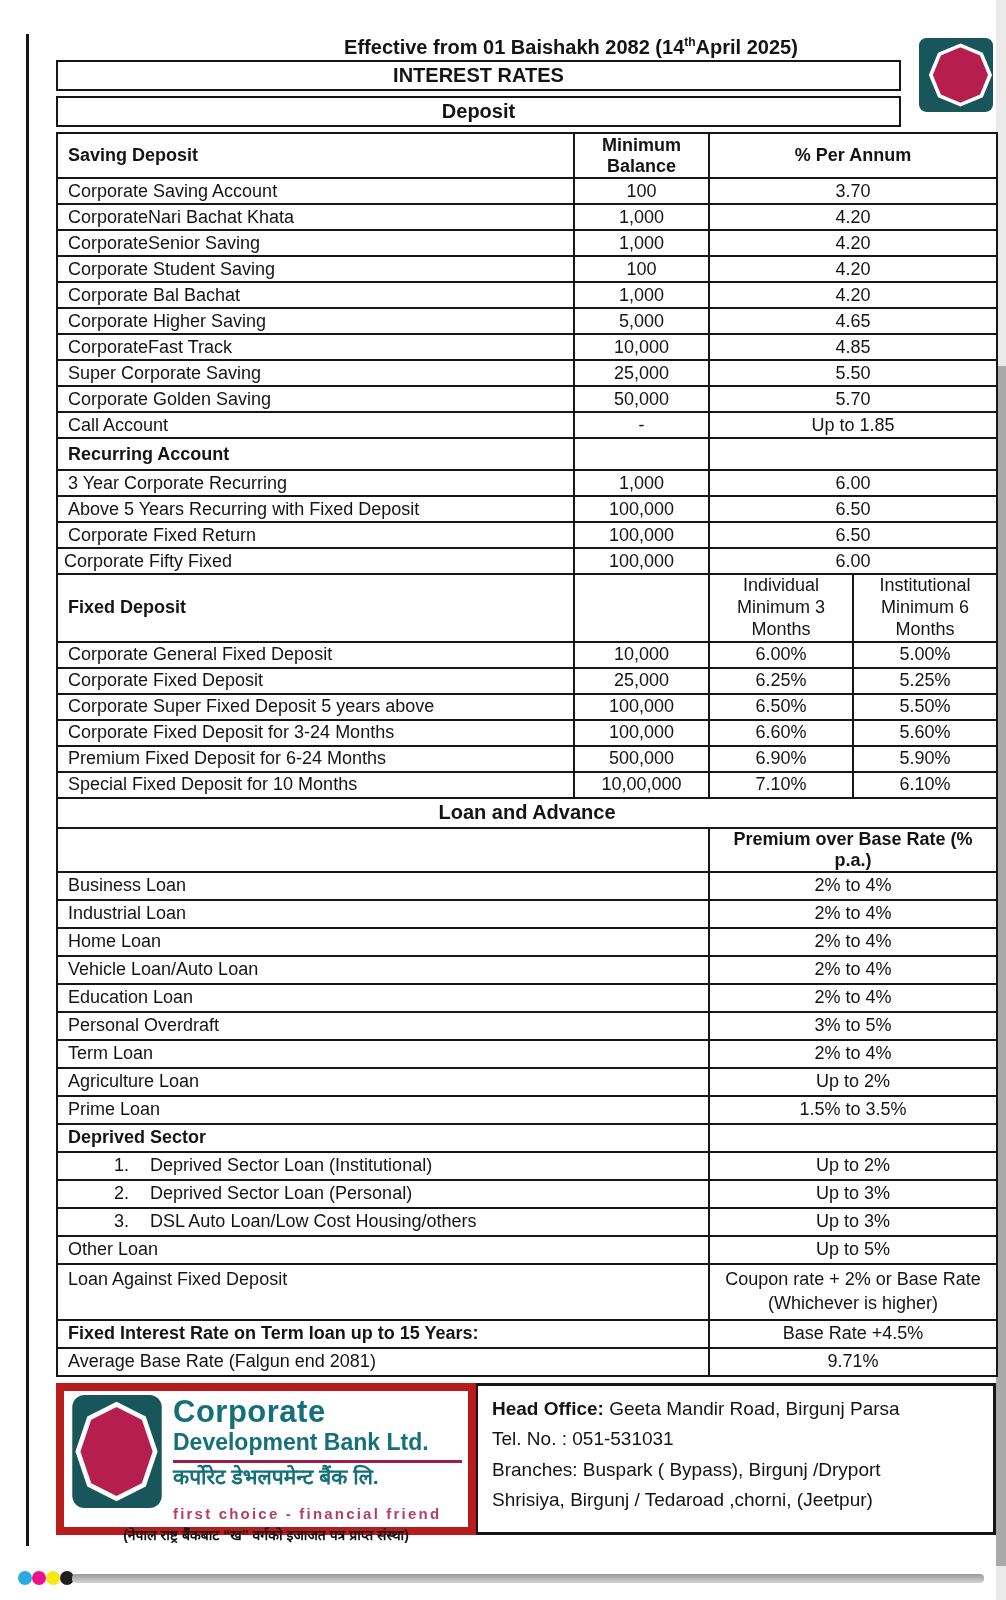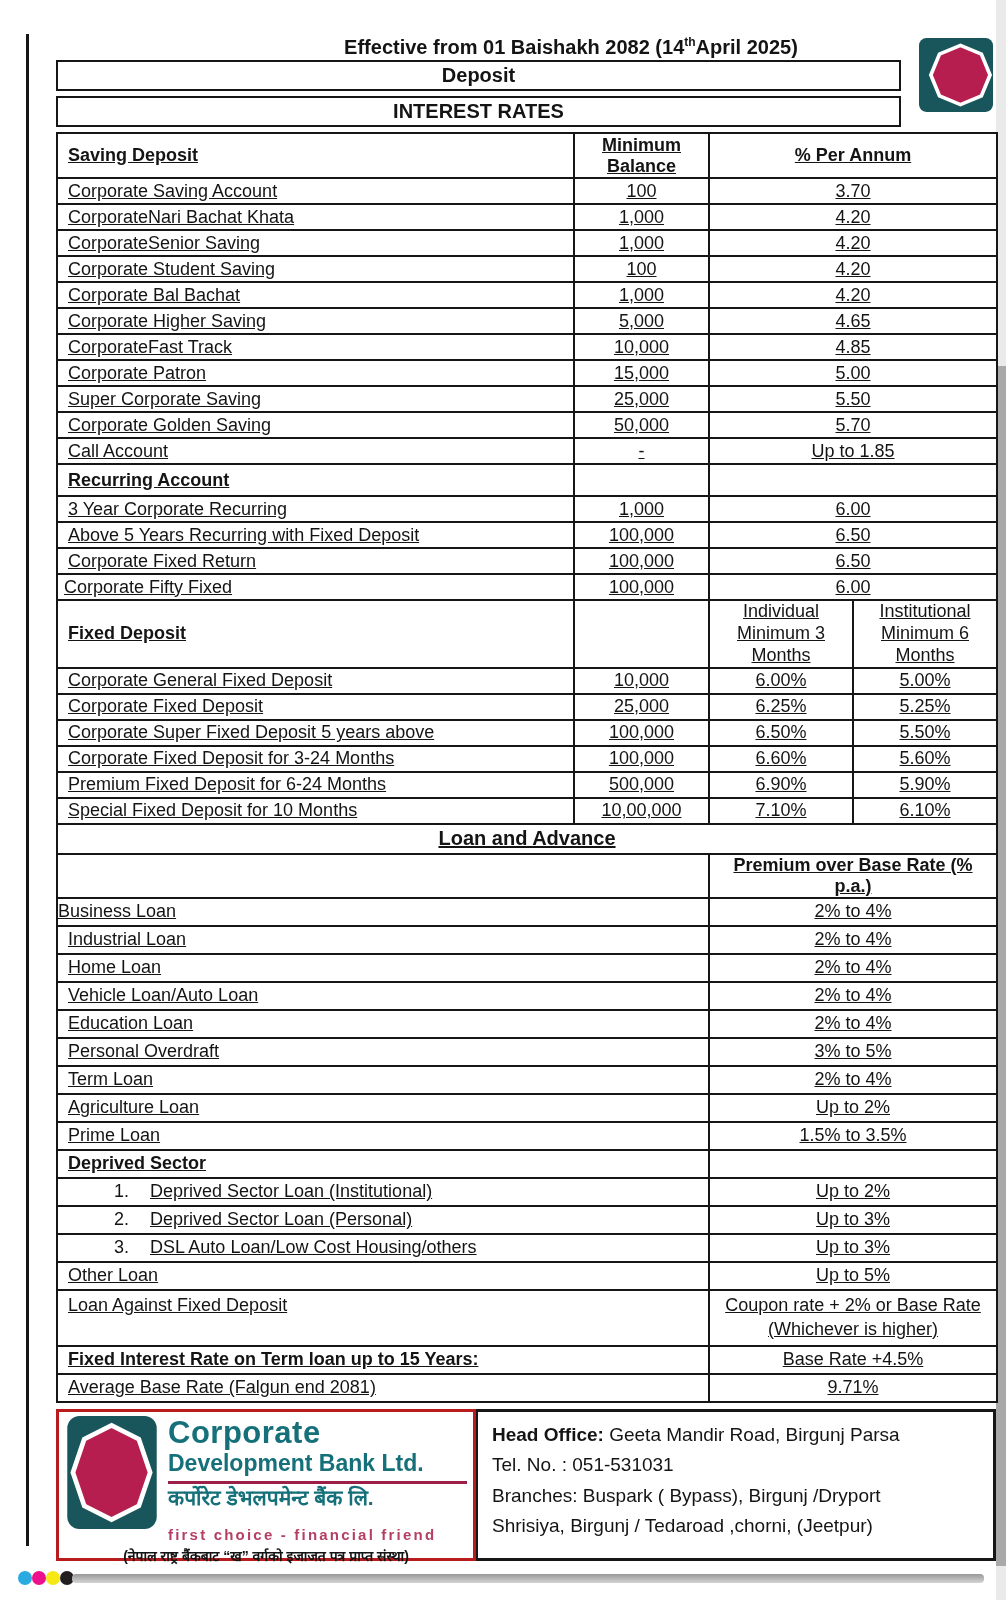--- a/index.html
+++ b/index.html
@@ -8,38 +8,38 @@
   .left-rule{position:absolute;left:26px;top:34px;width:3px;height:1512px;background:#161616;}
   .edge-strip{position:absolute;right:0;top:0;width:10px;height:1600px;background:#eaeaea;}
   .edge-strip-dark{position:absolute;right:0;top:366px;width:10px;height:1200px;background:#a9a9a9;}
   .content{position:absolute;left:56px;top:30px;width:940px;}
   .effective{width:850px;padding-left:90px;text-align:center;font-weight:bold;font-size:20px;
              height:26px;line-height:24px;margin-bottom:4px;}
   .effective sup{font-size:12px;}
   .logo-top{position:absolute;left:862px;top:8px;width:76px;height:74px;}
   .banner-box{box-sizing:border-box;width:845px;border:2px solid #161616;text-align:center;
               font-weight:bold;font-size:20px;padding:2px 0;margin-bottom:5px;}
-  table.rates{border-collapse:collapse;table-layout:fixed;width:940px;text-decoration:underline;}
+  table.rates{border-collapse:collapse;table-layout:fixed;width:940px;}
   table.rates td{border:2px solid #161616;padding:0 6px;height:24px;font-size:18px;
                  overflow:hidden;vertical-align:middle;}
   .hdr{font-weight:bold;font-size:19px;}
   .center{text-align:center;}
   .pre{white-space:pre-line;}
   .small{font-size:15px;line-height:1.22;padding:2px 2px;}
   tr.hrow td{height:43px;}
   tr.secrow td{height:30px;}
   tr.fixhdr td{height:58px;}
   tr.bannerrow td{height:28px;font-weight:bold;font-size:20px;text-align:center;}
   tr.premhdr td{height:26px;}
   tr.loanrow td{height:26px;}
   tr.lafd td{height:50px;}
   .two-line span{display:block;line-height:1.3;}
   .dnum{display:inline-block;margin-left:50px;width:36px;}
   .footer{display:flex;width:940px;margin-top:6px;height:152px;box-sizing:border-box;}
-  .f-left{box-sizing:border-box;width:420px;border:3px solid #b91c1c;padding:4px 6px 2px 6px;}
+  .f-left{box-sizing:border-box;width:420px;border:8px solid #b91c1c;padding:4px 6px 2px 6px;}
   .f-right{box-sizing:border-box;flex:1;border:3px solid #161616;border-left:2px solid #161616;
            padding:8px 10px 4px 14px;font-size:19px;line-height:1.6;}
   .brand-row{display:flex;}
   .logo-foot{width:94px;height:113px;flex:0 0 94px;}
   .brand-text{margin-left:9px;padding-top:1px;flex:1;}
   .corp{font-size:31px;font-weight:bold;color:#15707a;line-height:1.02;letter-spacing:0.5px;}
   .devb{font-size:23px;font-weight:bold;color:#15707a;line-height:1.1;margin-top:3px;}
   .brand-rule{height:3px;background:#9c1f47;margin:4px 0 2px 0;}
   .nep{font-size:21px;color:#15707a;font-weight:bold;line-height:1.15;}
   .tag{font-size:15px;color:#b43f63;letter-spacing:2.2px;font-weight:bold;margin-top:16px;}
@@ -62,22 +62,22 @@
 
     <div class="effective"><span>Effective from 01 Baishakh 2082 (14</span><sup>th</sup><span>April 2025)</span></div>
 
     <div class="logo-top">
       <svg width="76" height="74" viewBox="0 0 100 100">
         <rect x="0" y="0" width="100" height="100" rx="10" fill="#19565c"></rect>
         <polygon points="56,10 84.3,21.7 96,50 84.3,78.3 56,90 27.7,78.3 16,50 27.7,21.7" fill="#b61e4f" stroke="#ffffff" stroke-width="5"></polygon>
       </svg>
     </div>
 
+    <div class="banner-box">INTEREST RATES</div>
     <div class="banner-box">Deposit</div>
-    <div class="banner-box">INTEREST RATES</div>
 
     <table class="rates">
       <colgroup>
           <col style="width:517px">
           <col style="width:135px">
           <col style="width:144px">
           <col style="width:144px">
         </colgroup>
 
       <tbody>
@@ -126,25 +126,20 @@
             <td class="center">5,000</td>
             <td class="center" colspan="2">4.65</td>
           </tr>
 
           <tr>
             <td style="padding-left:10px">CorporateFast Track</td>
             <td class="center">10,000</td>
             <td class="center" colspan="2">4.85</td>
           </tr>
 
-          <tr>
-            <td style="padding-left:10px">Corporate Patron</td>
-            <td class="center">15,000</td>
-            <td class="center" colspan="2">5.00</td>
-          </tr>
 
           <tr>
             <td style="padding-left:10px">Super Corporate Saving</td>
             <td class="center">25,000</td>
             <td class="center" colspan="2">5.50</td>
           </tr>
 
           <tr>
             <td style="padding-left:10px">Corporate Golden Saving</td>
             <td class="center">50,000</td>
@@ -258,21 +253,21 @@
         </tr>
         <tr class="premhdr">
           <td colspan="2"></td>
           <td class="hdr center" colspan="2">Premium over Base Rate (% p.a.)</td>
         </tr>
       </tbody>
 
       <tbody>
 
           <tr class="loanrow">
-            <td colspan="2" style="padding-left:0">Business Loan</td>
+            <td colspan="2" style="padding-left:10px">Business Loan</td>
             <td class="center" colspan="2">2% to 4%</td>
           </tr>
 
           <tr class="loanrow">
             <td colspan="2" style="padding-left:10px">Industrial Loan</td>
             <td class="center" colspan="2">2% to 4%</td>
           </tr>
 
           <tr class="loanrow">
             <td colspan="2" style="padding-left:10px">Home Loan</td>

